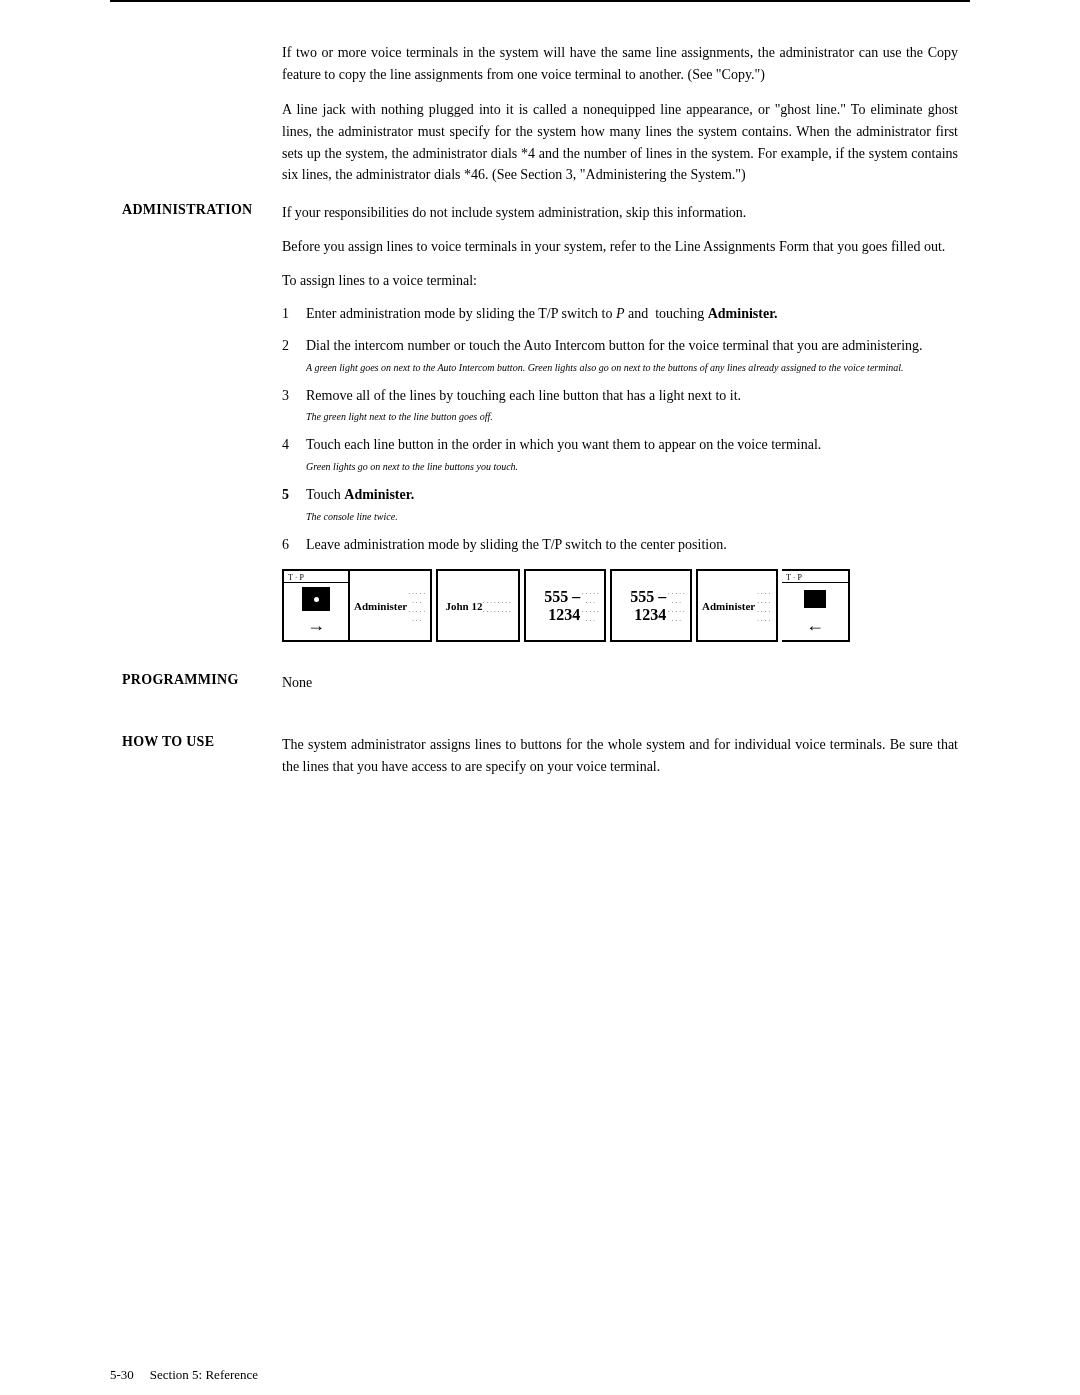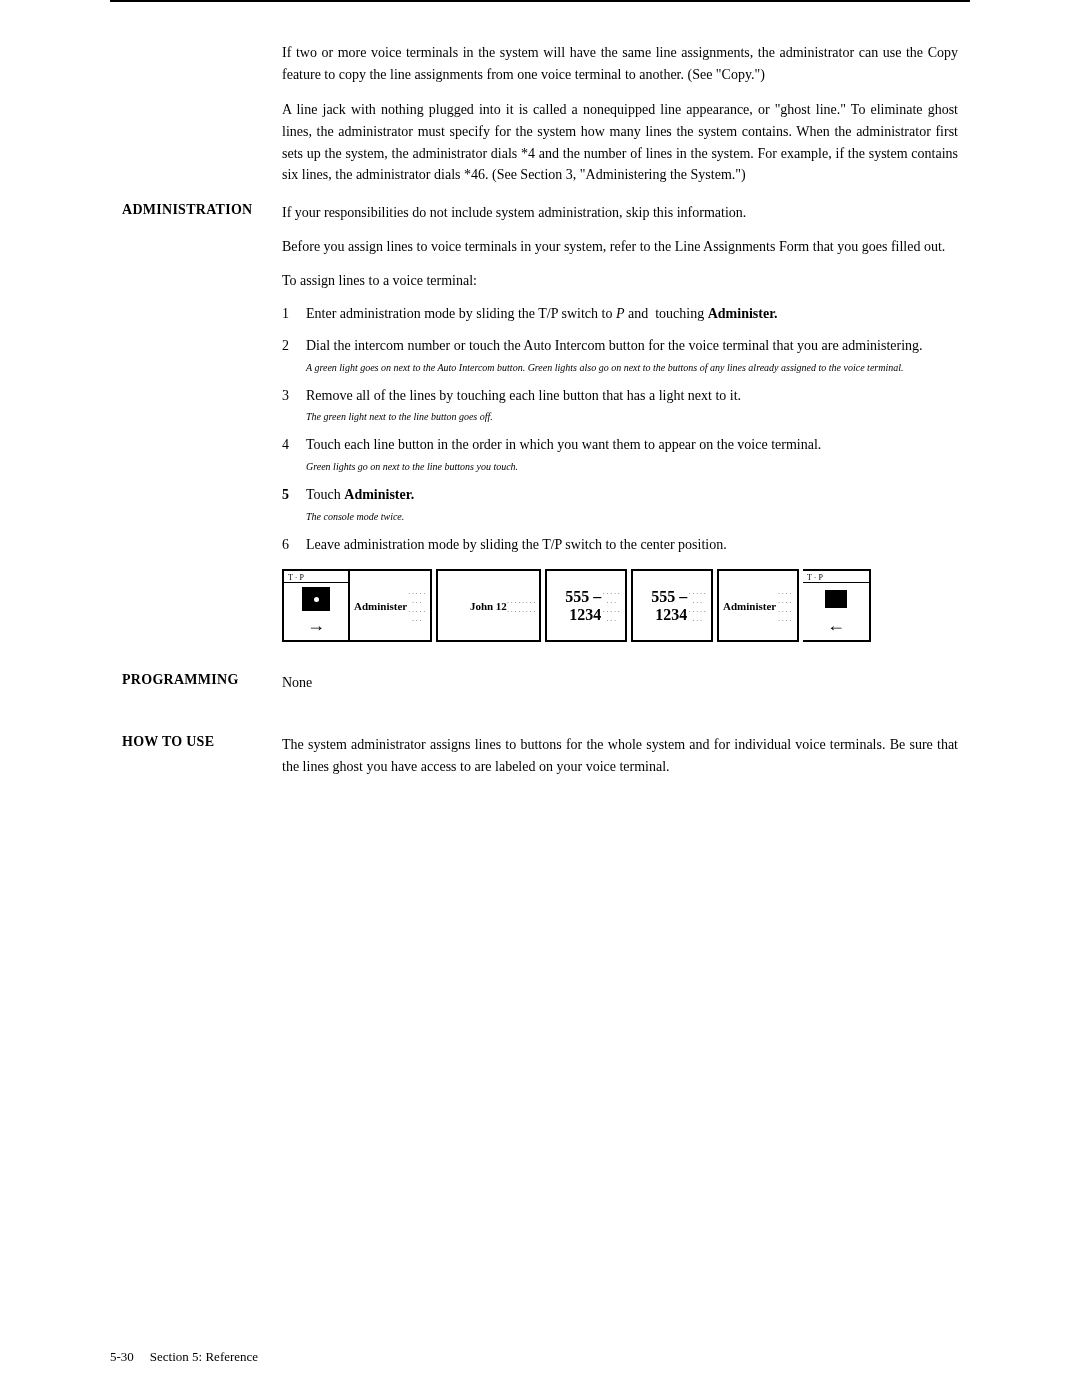--- a/index.html
+++ b/index.html
@@ -121,21 +121,21 @@
     
     .prog-row {
       display: flex;
       margin-bottom: 28px;
       margin-top: 10px;
     }
 
     
     .page-footer {
       position: absolute;
-      bottom: 30px;
+      bottom: 12px;
       left: 110px;
       right: 110px;
       display: flex;
       align-items: flex-start;
       font-size: 13px;
     }
 
     .footer-page-num {
       font-weight: normal;
     }
@@ -306,21 +306,21 @@
             <span class="li-content">
               Touch each line button in the order in which you want them to appear on the voice terminal.
               <span class="italic">Green lights go on next to the line buttons you touch.</span>
             </span>
           </li>
 
           <li>
             <span class="num-bold"><strong>5</strong></span>
             <span class="li-content">
               Touch <strong>Administer.</strong>
-              <span class="italic">The console mode twice.</span>
+              <span class="italic">The console line twice.</span>
             </span>
           </li>
 
           <li>
             <span class="num">6</span>
             <span class="li-content">
               Leave administration mode by sliding the T/P switch to the center position.
             </span>
           </li>
         </ol>
@@ -339,21 +339,21 @@
             <div style="text-align:center; font-size:18px; font-weight:bold; padding-bottom:4px;">→</div>
           </div>
 
           <div class="diag-btn" style="border-left:none; width:82px;">
             <div class="diag-btn-text">Administer</div>
             <div class="diag-btn-sub">· · · · · · · ·<br>· · · · · · · ·</div>
           </div>
 
           <div style="width:4px;"></div>
 
-          <div class="diag-btn" style="width:105px;justify-content:flex-end;">
+          <div class="diag-btn" style="width:84px;">
             <div class="diag-btn-text">John 12</div>
             <div class="diag-btn-sub">· · · · · · · ·<br>· · · · · · · ·</div>
           </div>
 
           <div style="width:4px;"></div>
 
           <div class="diag-btn" style="width:82px;">
             <div class="diag-btn-number">555 – 1234</div>
             <div class="diag-btn-sub">· · · · · · · ·<br>· · · · · · · ·</div>
           </div>
@@ -391,21 +391,21 @@
     <div class="prog-row">
       <div class="section-label">PROGRAMMING</div>
       <div class="section-body">
         <p>None</p>
       </div>
     </div>
 
     <div class="section-row">
       <div class="section-label">HOW TO USE</div>
       <div class="section-body">
-        <p>The system administrator assigns lines to buttons for the whole system and for individual voice terminals. Be sure that the lines ghost you have access to are labeled on your voice terminal.</p>
+        <p>The system administrator assigns lines to buttons for the whole system and for individual voice terminals. Be sure that the lines that you have access to are specify on your voice terminal.</p>
       </div>
     </div>
 
   </div>
 
   <div class="page-footer">
     <span class="footer-page-num">5-30</span>
     <span class="footer-section">Section 5: Reference</span>
   </div>
 

